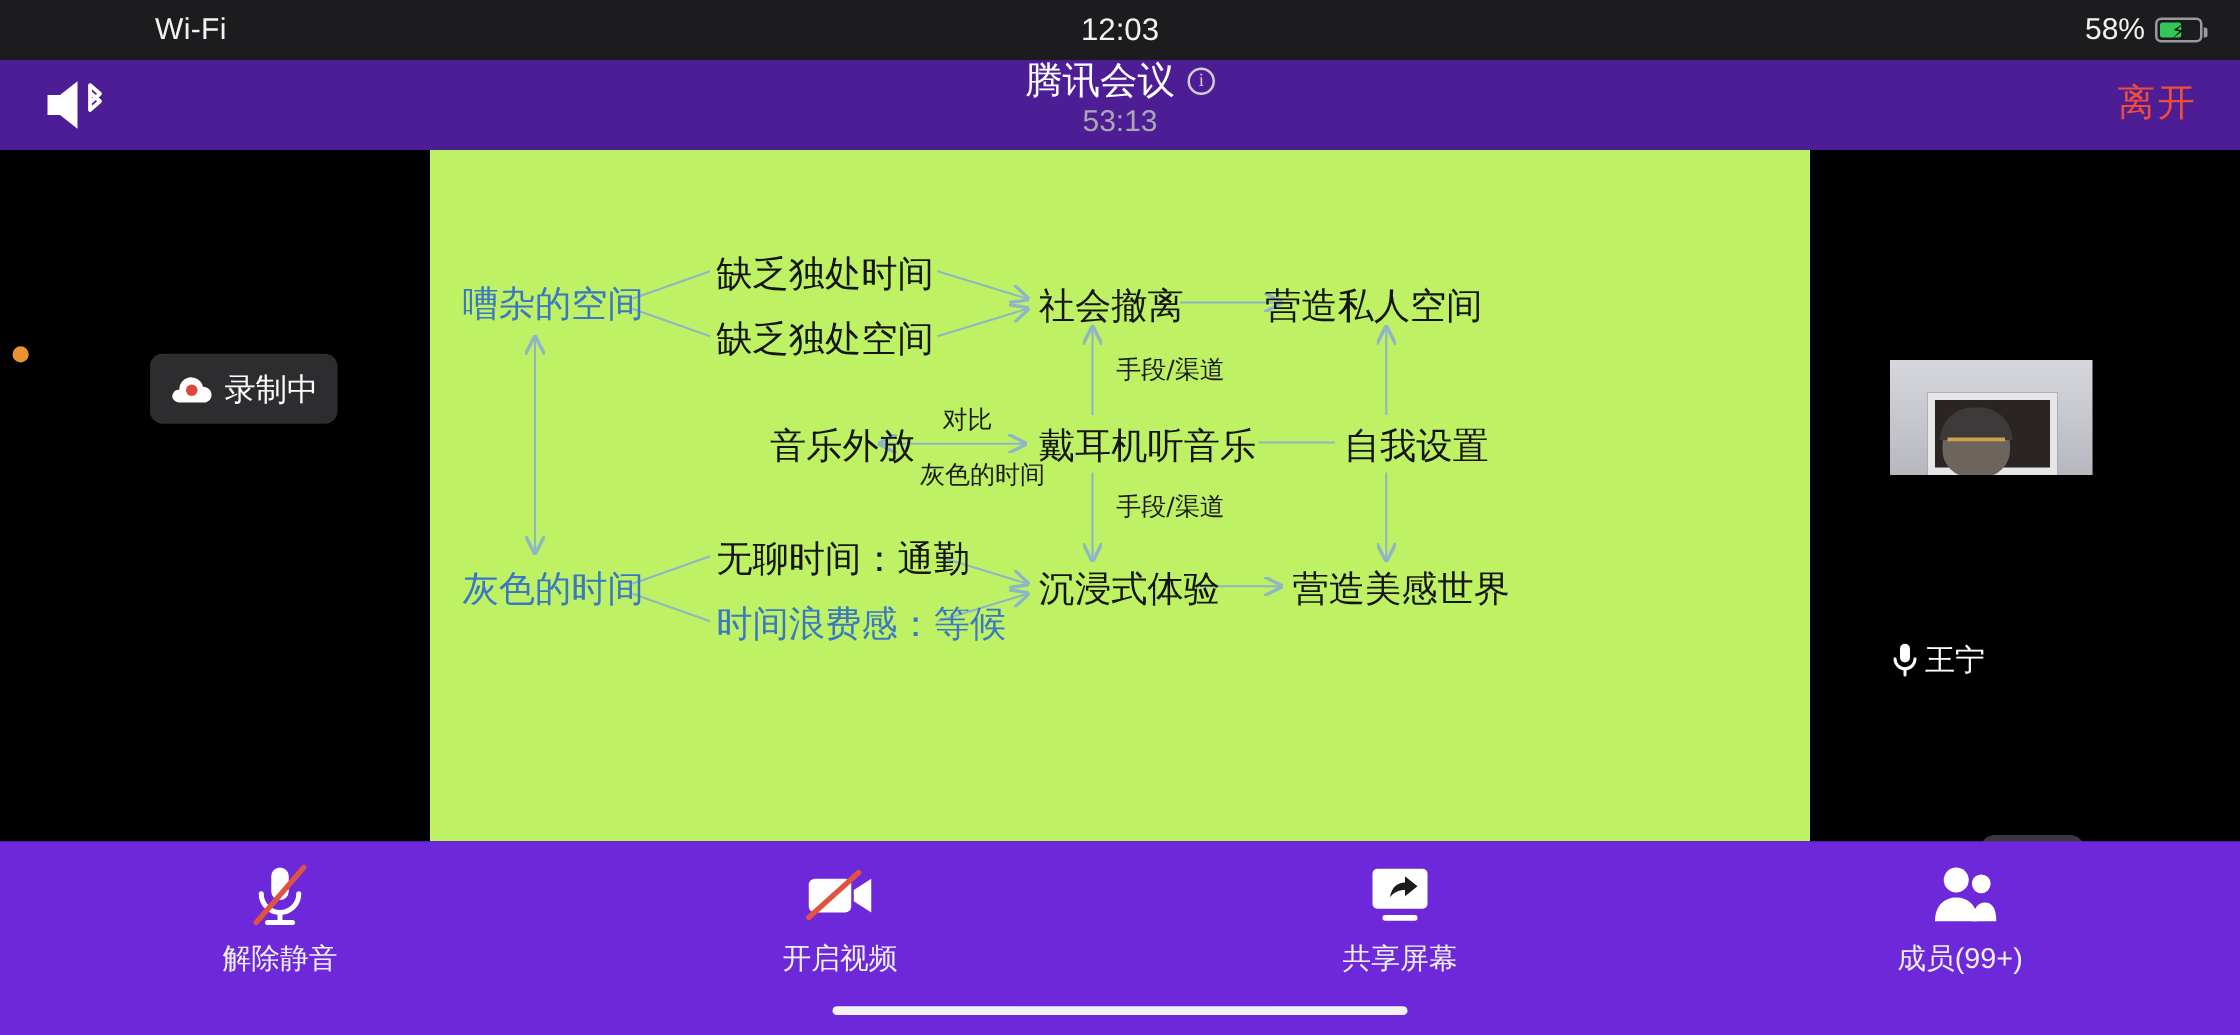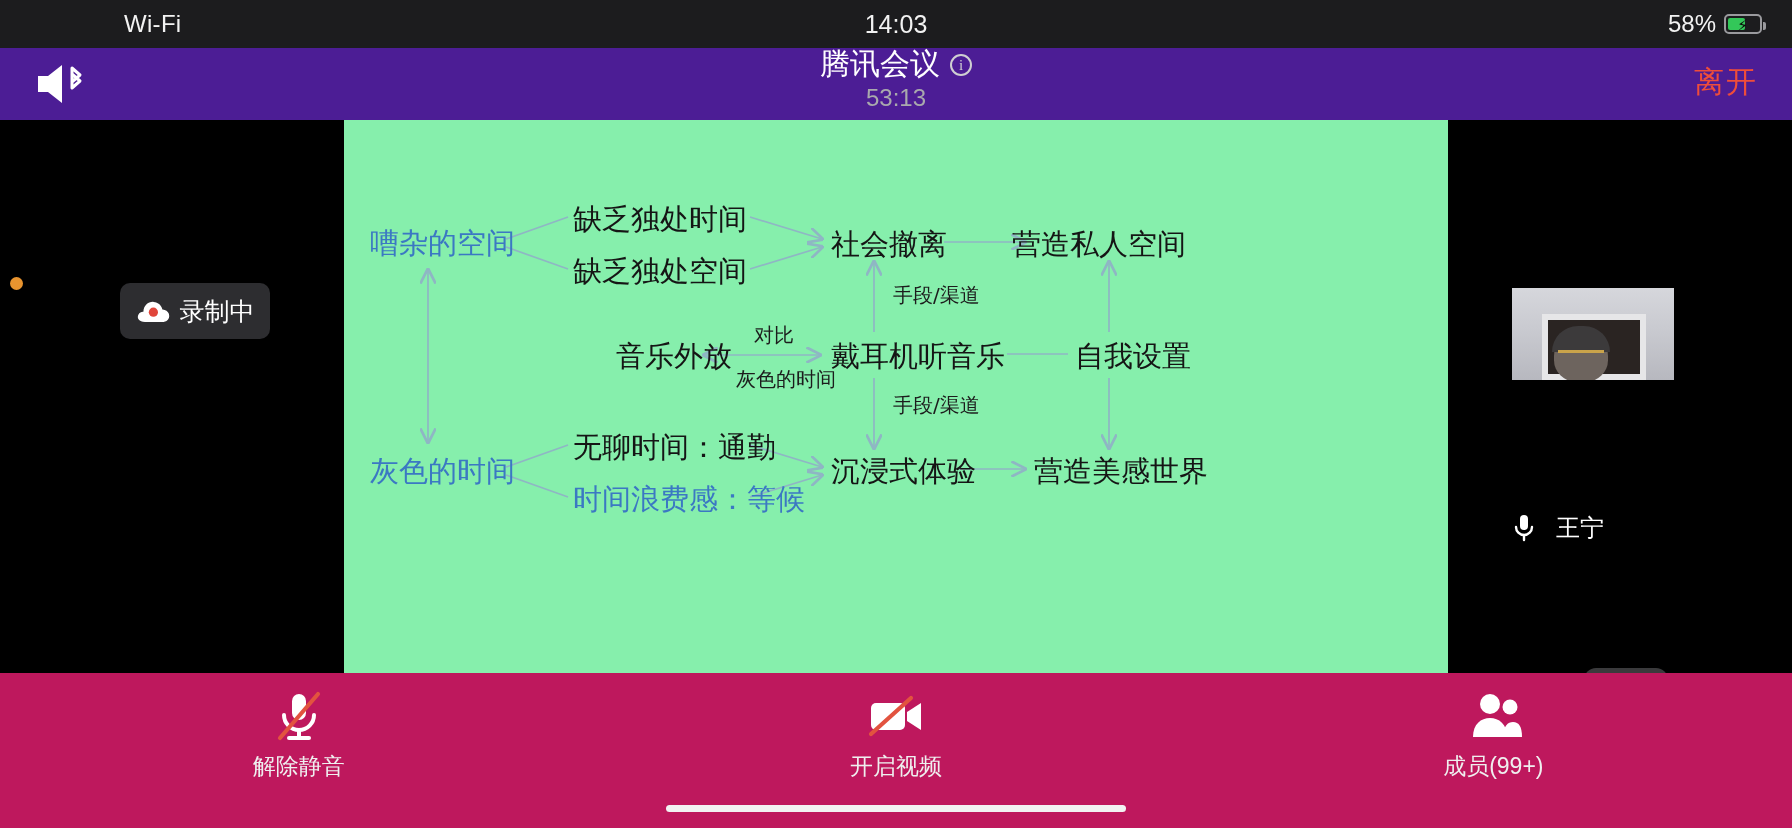--- a/index.html
+++ b/index.html
@@ -47,21 +47,21 @@
   .h-timer{
     position:absolute; left:0; width:100%; top:36px; text-align:center;
     font-size:24px; color:#a9a9ad;
   }
 
   
   .stage{
     position:absolute; top:120px; left:0; width:1792px; height:553px; background:#000;
   }
   .share-area{
-    position:absolute; left:344px; top:0px; width:1104px; height:553px; background:#86efac;
+    position:absolute; left:344px; top:0px; width:1104px; height:553px; background:#bef264;
   }
 
   .rec-dot{ position:absolute; left:10px; top:157px; width:13px; height:13px; border-radius:50%; background:#e9942f;}
   .rec-badge{
     position:absolute; left:120px; top:163px; width:150px; height:56px;
     background:#2d2d30; border-radius:10px;
     display:flex; align-items:center; justify-content:center; gap:10px;
   }
   .rec-badge span{ font-size:25px; color:#fff;}
 
@@ -82,21 +82,21 @@
     position:absolute; left:1512px; top:168px; width:162px; height:92px;
     background:#8a8d92; overflow:hidden;
   }
   .st-wall{ position:absolute; inset:0; background:linear-gradient(#d6d7dc 0%, #c9cad0 45%, #b7b8bf 100%);}
   .st-frame{ position:absolute; left:30px; top:26px; width:104px; height:66px; background:#2a2422; border:6px solid #e6e6e8;}
   .st-head{ position:absolute; left:42px; top:42px; width:54px; height:52px; border-radius:50% 50% 42% 42%; background:#6d645e;}
   .st-hair{ position:absolute; left:40px; top:38px; width:58px; height:26px; border-radius:30px 30px 0 0; background:#3c3a3b;}
   .st-gl{ position:absolute; left:46px; top:62px; width:46px; height:12px; border-top:3px solid #c9a34a;}
 
   .self-name{
-    position:absolute; left:1512px; top:392px; display:flex; align-items:flex-end; gap:20px;
+    position:absolute; left:1512px; top:392px; display:flex; align-items:flex-end; gap:4px;
   }
   .self-name span{ font-size:24px; color:#fff;}
 
   
   .layout-btn{
     position:absolute; left:1584px; top:548px; width:84px; height:78px;
     background:#3a3a3c; border-radius:12px; display:flex; align-items:center; justify-content:center;
   }
 
   
@@ -110,40 +110,40 @@
   .elabel{
     position:absolute; white-space:nowrap; color:#1c1c1c;
     font-family:"DejaVu Sans","Liberation Sans",sans-serif;
     font-size:20px; line-height:1;
   }
   svg.edges{ position:absolute; left:0; top:0; width:1104px; height:553px; overflow:visible;}
 
   
   .toolbar{
     position:absolute; top:673px; left:0; width:1792px; height:155px;
-    background:#be185d;
+    background:#6d28d9;
   }
   .tb-items{ display:flex; height:115px; }
   .tb-item{
     flex:1; display:flex; flex-direction:column; align-items:center; justify-content:flex-start;
     padding-top:14px; cursor:pointer;
   }
   .tb-ic{ height:58px; display:flex; align-items:center; justify-content:center;}
   .tb-lb{ font-size:23px; color:#efefef; margin-top:6px;}
   .home-ind{
     position:absolute; left:50%; transform:translateX(-50%); bottom:16px;
     width:460px; height:7px; border-radius:4px; background:#f2f2f2;
   }
 </style>
 </head>
 <body>
 
 <div class="statusbar">
   <div class="sb-left">Wi-Fi</div>
-  <div class="sb-center">14:03</div>
+  <div class="sb-center">12:03</div>
   <div class="sb-right">
     <div class="sb-pct">58%</div>
     <div class="batt">
       <div class="batt-fill" style="width: 58%;"></div>
       <div class="bolt">⚡</div>
     </div>
   </div>
 </div>
 
 <div class="header">
@@ -302,20 +302,30 @@
       <div class="tb-ic">
         <svg width="62" height="48" viewBox="0 0 62 48">
           <rect x="6" y="11" width="34" height="27" rx="5" fill="#ffffff"></rect>
           <path d="M42 20 L56 11 V38 L42 29 Z" fill="#ffffff"></path>
           <path d="M6 42 L46 6" stroke="#e2533f" stroke-width="4.2" stroke-linecap="round"></path>
         </svg>
       </div>
       <div class="tb-lb">开启视频</div>
     </div>
 
+    <div class="tb-item">
+      <div class="tb-ic">
+        <svg width="56" height="50" viewBox="0 0 56 50">
+          <rect x="6" y="4" width="44" height="32" rx="4" fill="#ffffff"></rect>
+          <path d="M20 27 C21 19 26 15 32 15 V10 L42 18 L32 26 V21 C27 21 22.5 23 20 27 Z" fill="#1c1c1e"></path>
+          <rect x="14" y="41" width="28" height="4.5" rx="2.2" fill="#ffffff"></rect>
+        </svg>
+      </div>
+      <div class="tb-lb">共享屏幕</div>
+    </div>
 
     <div class="tb-item">
       <div class="tb-ic">
         <svg width="60" height="50" viewBox="0 0 60 50">
           <circle cx="27" cy="13" r="10" fill="#ffffff"></circle>
           <path d="M10 46 C10 33 18 27 27 27 C36 27 44 33 44 46 Z" fill="#ffffff"></path>
           <circle cx="47" cy="16" r="7.5" fill="#ffffff"></circle>
           <path d="M40 46 C40 35 45 31 50 31 C56 31 59 36 59 46 Z" fill="#ffffff"></path>
         </svg>
       </div>

